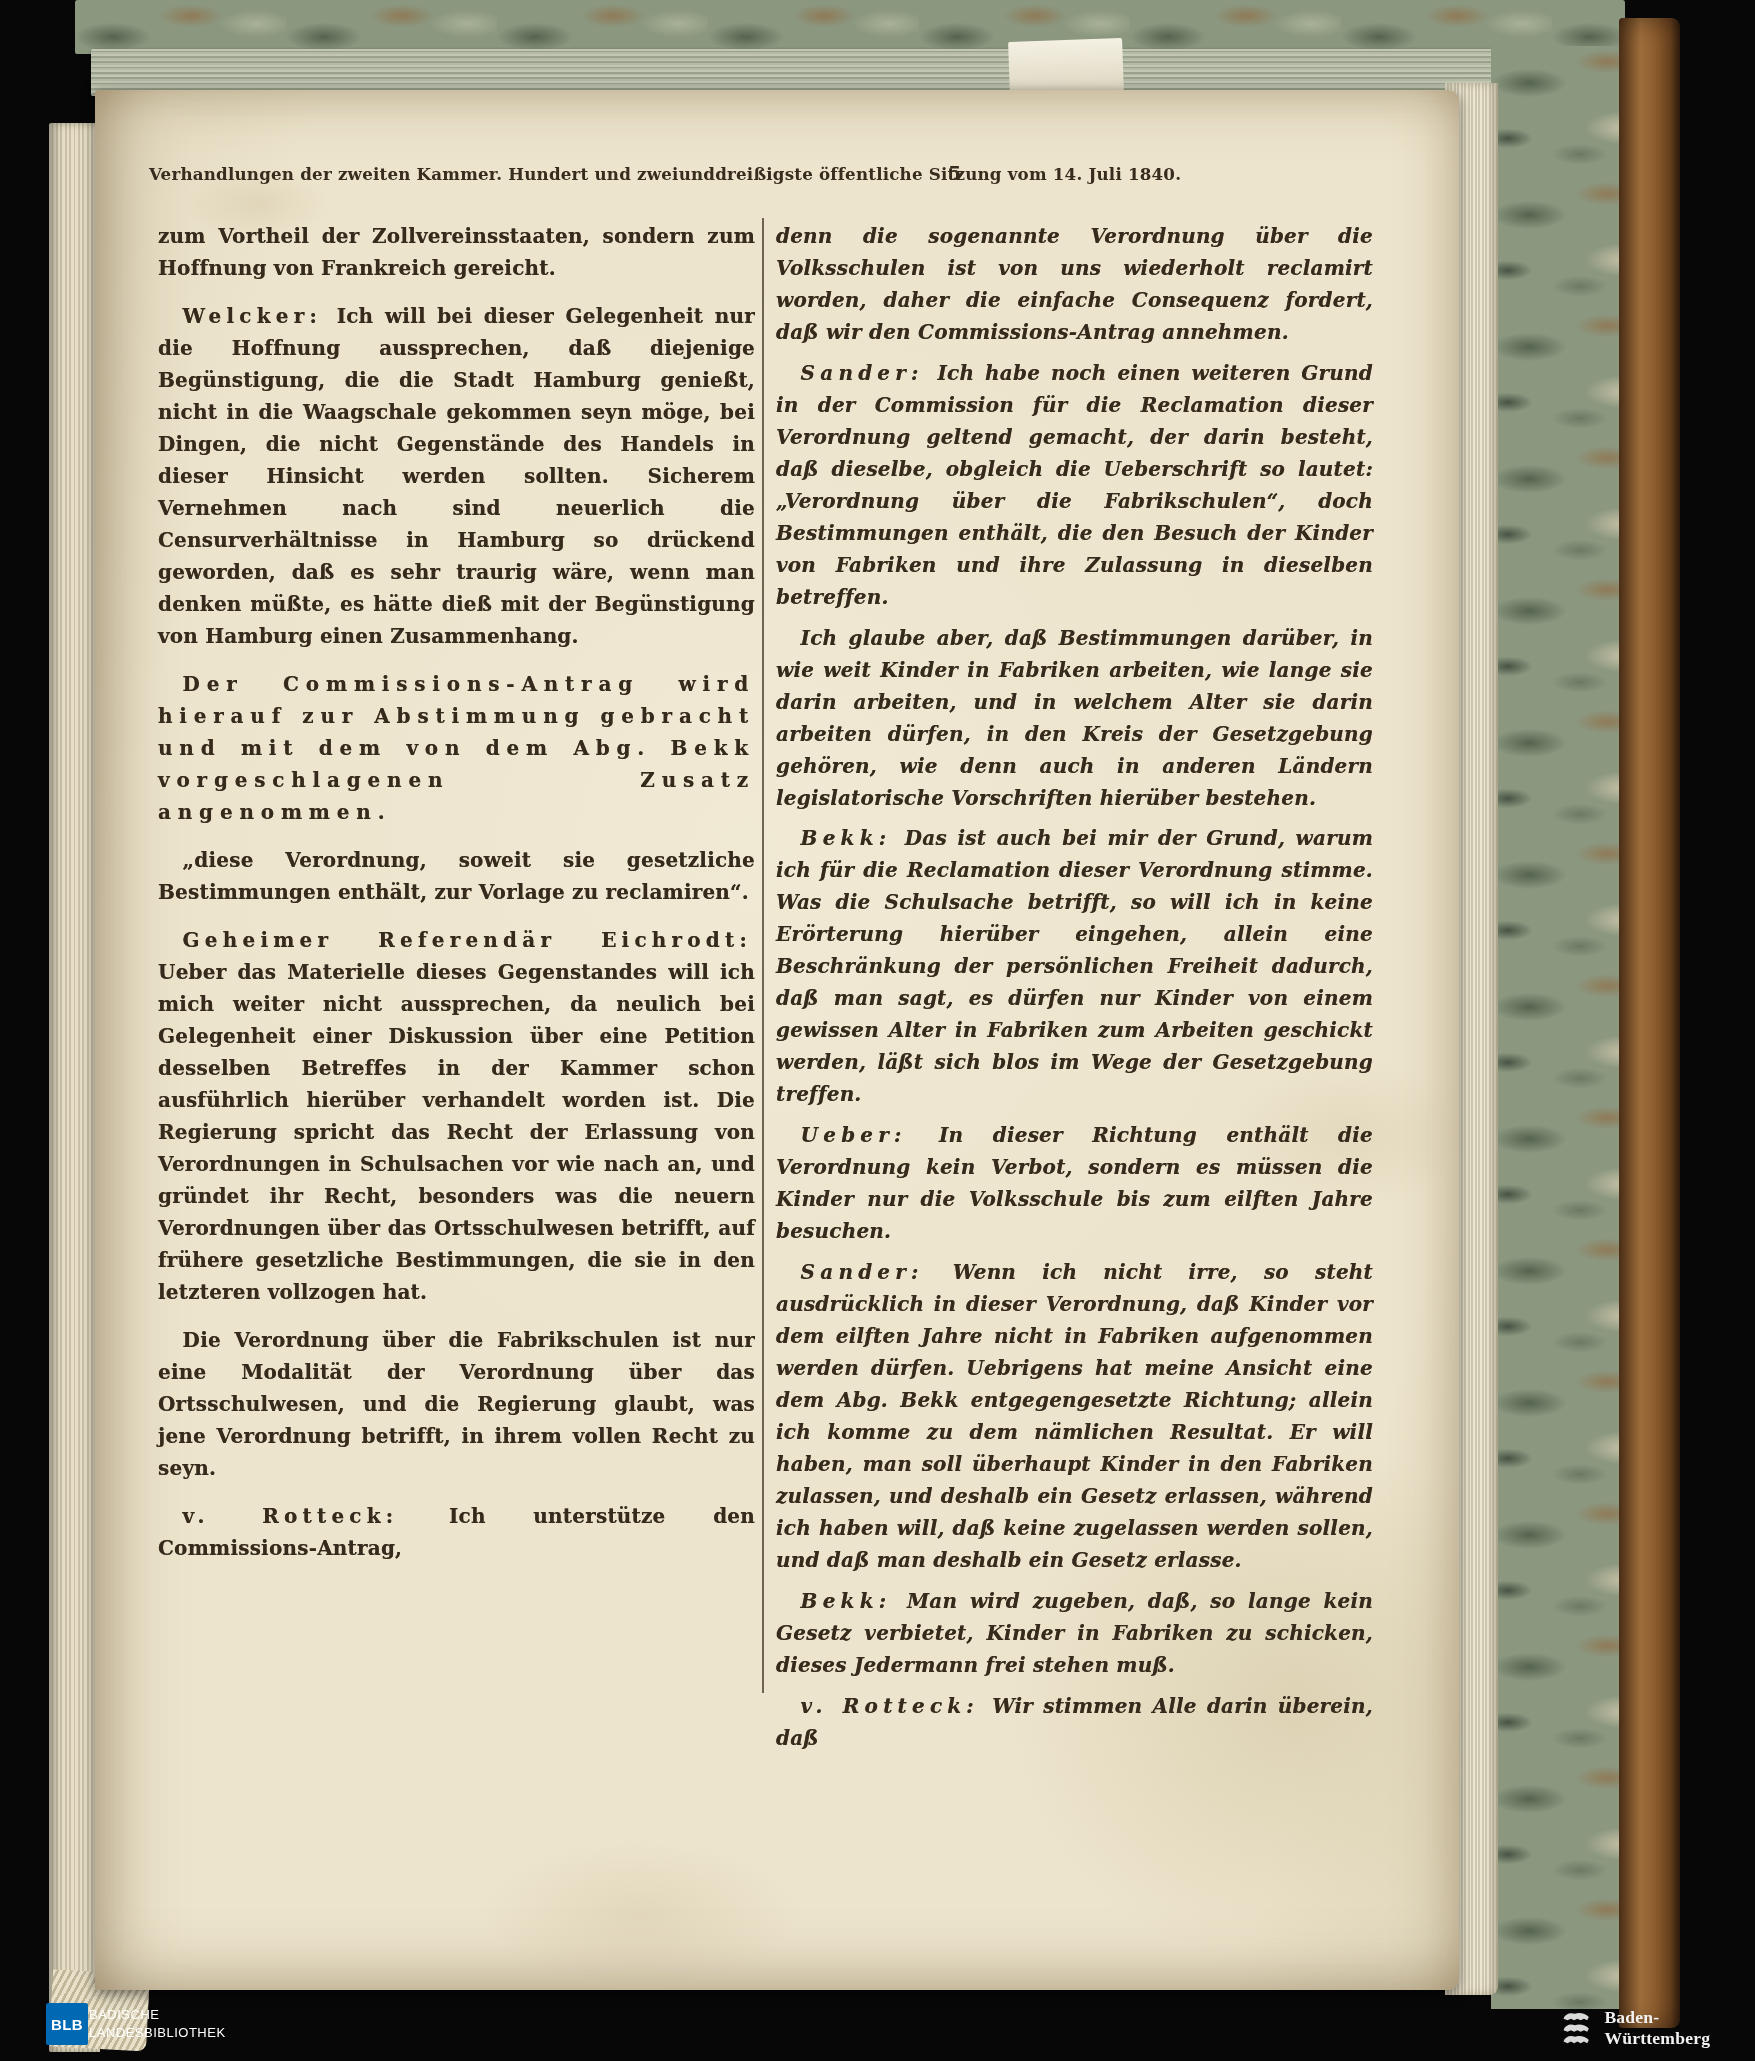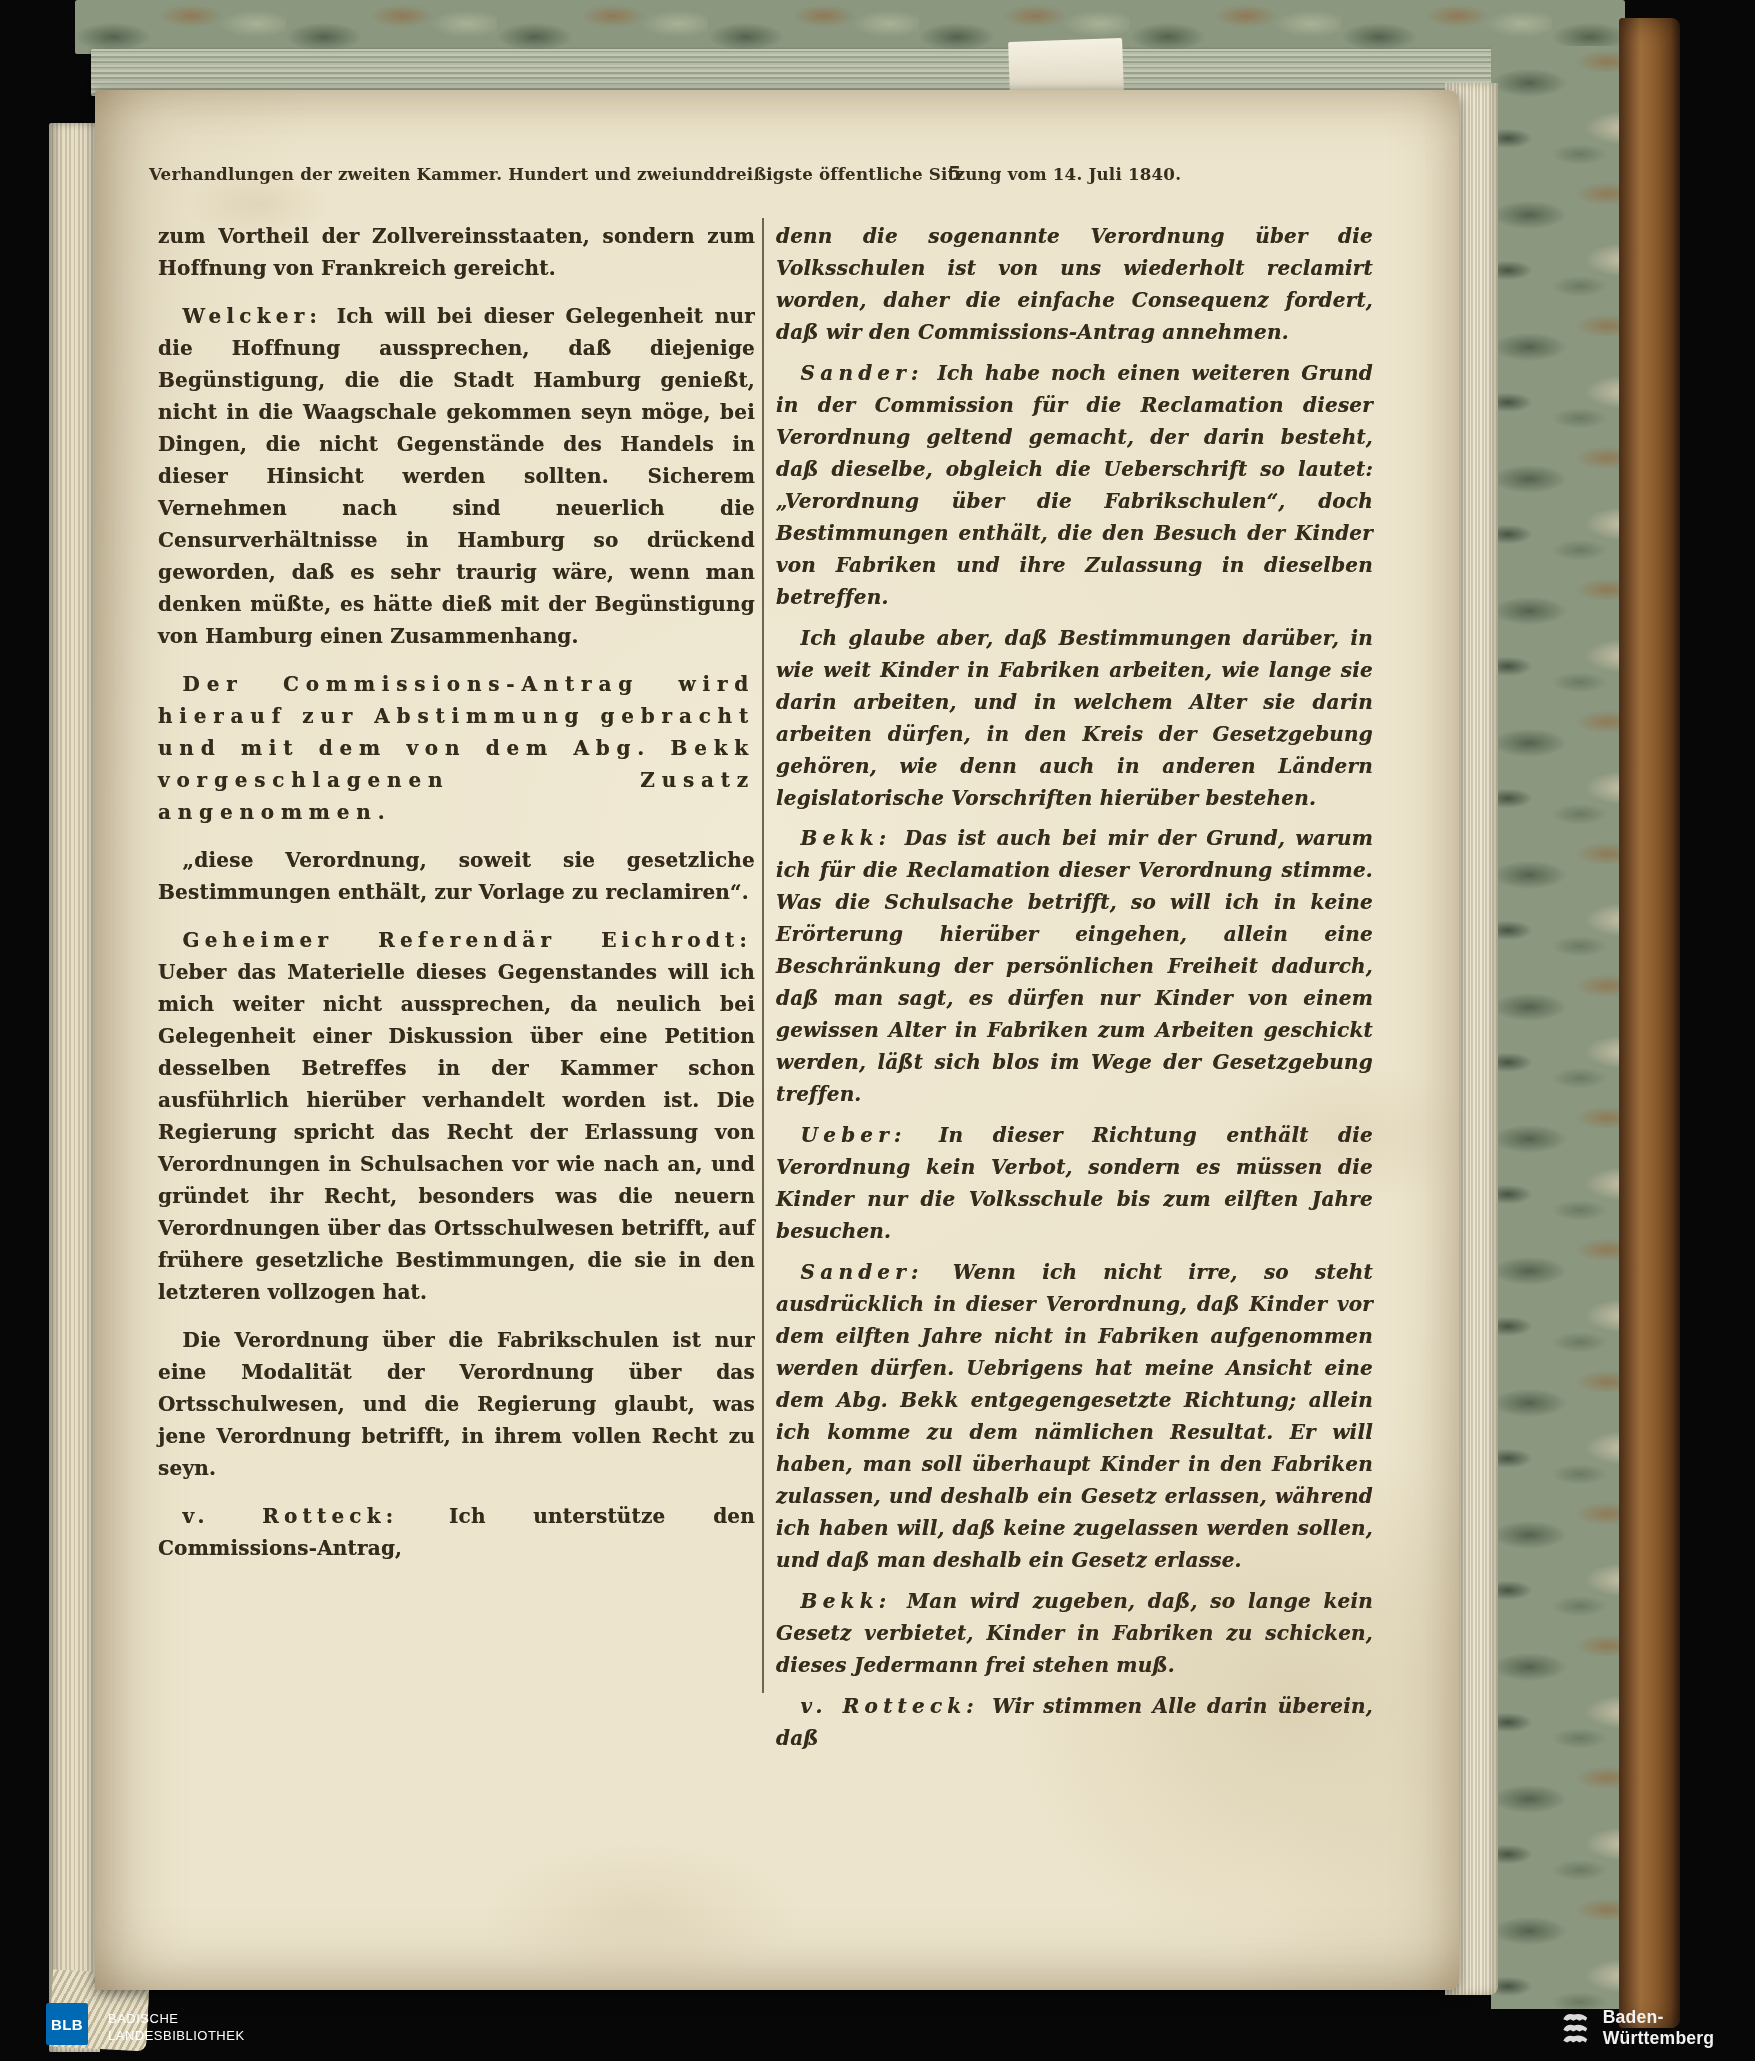--- a/index.html
+++ b/index.html
@@ -114,36 +114,36 @@
     background:rgba(62,50,34,.72);
   }
   .para{margin:0;text-indent:24.6px;}
   .para.noindent{text-indent:0;}
   .para.spaced{letter-spacing:.34em;text-align:justify;}
   .col-left .para + .para{margin-top:16px;}
   .col-right .para + .para{margin-top:8.8px;}
   .speaker{letter-spacing:.26em;padding-right:.15em;}
 
   
-  .footer-left{left:46px;top:2003px;display:flex;align-items:flex-end;gap:20px;}
+  .footer-left{left:46px;top:2003px;display:flex;align-items:center;gap:1px;}
   .blb-badge{
     width:42px;height:42px;border-radius:2.6px;
     background:#0069b4;color:#ffffff;
     display:flex;align-items:center;justify-content:center;
     font-family:"Liberation Sans", sans-serif;
     font-weight:bold;font-size:15px;letter-spacing:0.4px;
   }
   .lib-name{
     font-family:"Liberation Sans", sans-serif;
     color:#ffffff;font-weight:normal;
     font-size:13px;line-height:17.6px;letter-spacing:0.5px;
   }
   .footer-right{left:1561px;top:2007px;display:flex;align-items:center;gap:12.3px;}
   .state-name{
-    font-family:Liberation Sans, sans-serif;
+    font-family:Liberation Serif, serif;
     color:#f2f2f2;font-weight:bold;font-size:17.6px;letter-spacing:0.2px;
   }
   .lions{width:33px;height:39px;}
 </style>
 </head>
 <body>
 
 <div class="abs marble marble-top"></div>
 <div class="abs pagestack-top"></div>
 <div class="abs page-sliver"></div>

